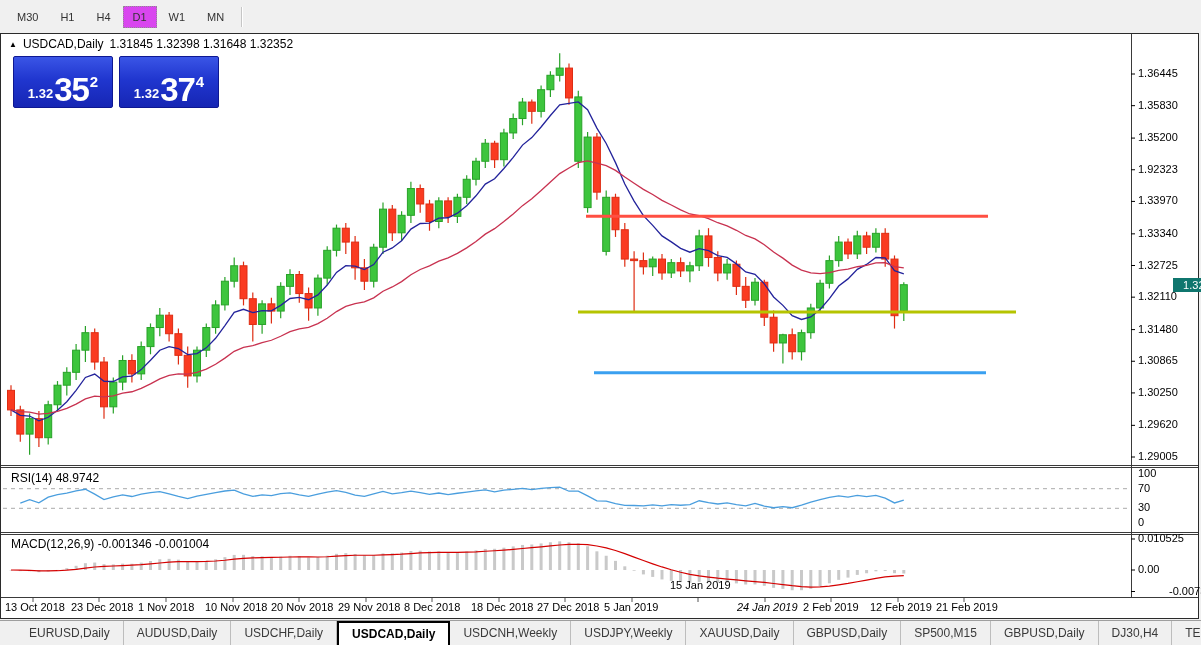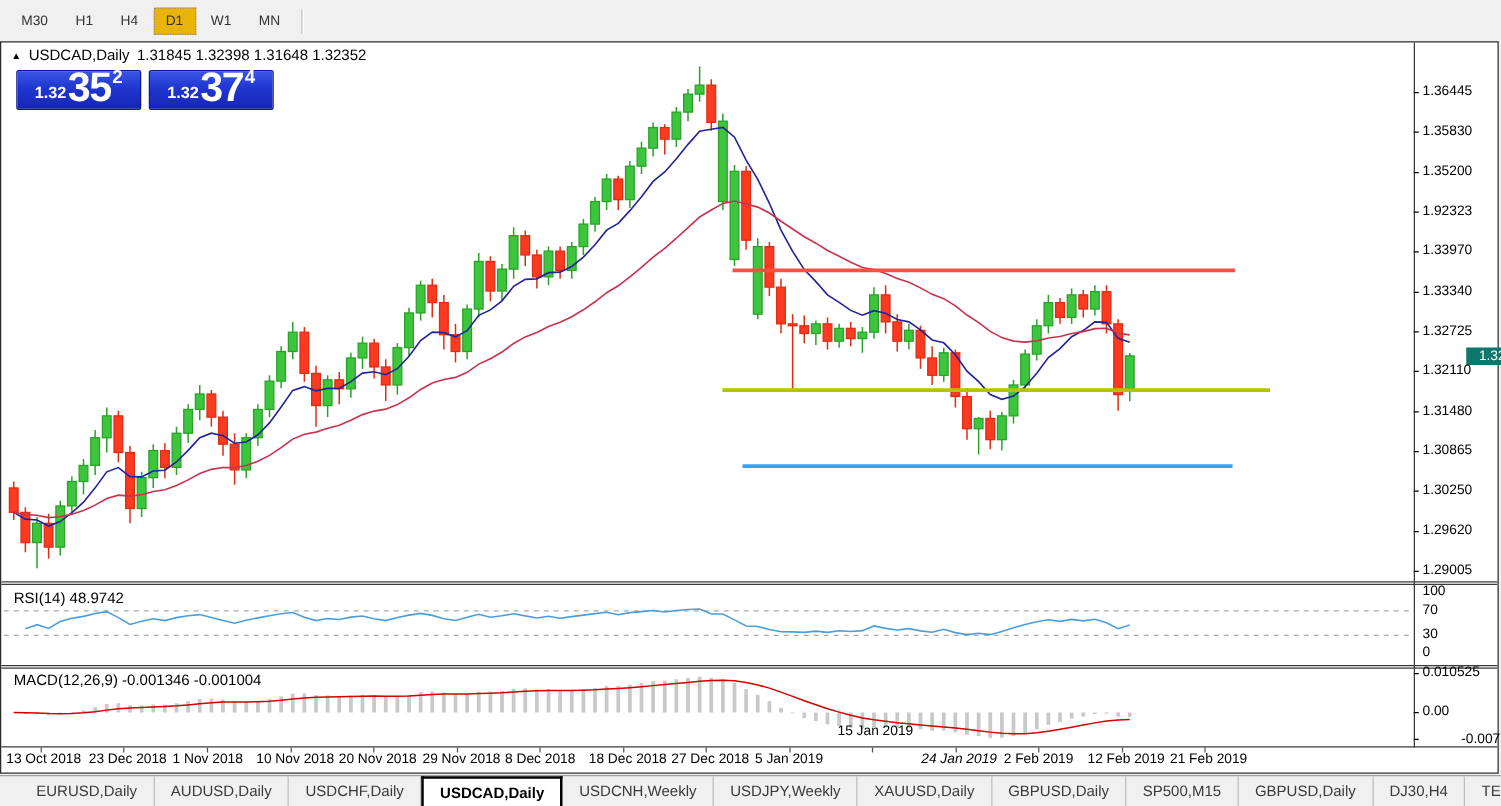--- a/index.html
+++ b/index.html
@@ -5,21 +5,21 @@
   * { box-sizing: border-box; margin: 0; padding: 0; }
   html,body { width:1201px; height:645px; overflow:hidden; background:#f0f0f0;
               font-family:"Liberation Sans", sans-serif; }
 
   
   #toolbar { position:absolute; top:0; left:0; width:1201px; height:33px;
              background:#f0f0f0; display:flex; align-items:center; padding-left:6px; }
   .tf-btn { height:22px; padding:0 9px; margin:0 1px; font-size:11px; color:#333;
             background:transparent; border:1px solid transparent; display:flex;
             align-items:center; cursor:default; }
-  .tf-btn.active { background:#eab308; border:1px dotted #8f8f8f; }
+  .tf-btn.active { background:#d946ef; border:1px dotted #8f8f8f; }
   .tb-sep { width:2px; height:20px; margin:0 6px; border-left:1px solid #c6c6c6;
             border-right:1px solid #ffffff; }
 
   
   #chart-window { position:absolute; top:33px; left:0; width:1199px; height:586px;
                   background:#ffffff; border:1px solid #2b2b2b; }
   #chart-svg { position:absolute; top:0; left:0; pointer-events:none; }
 
   #chart-title { position:absolute; top:3px; left:8px; font-size:12px; color:#000;
                  display:flex; align-items:center; gap:6px; white-space:pre; }
@@ -31,21 +31,21 @@
   .blue-btn { background:linear-gradient(180deg,#3a55e6 0%,#2036cf 45%,#1626b4 100%);
               border:1px solid #0e1892; color:#fff; font-size:12px; font-weight:bold;
               display:flex; align-items:center; justify-content:center; }
   #sell-btn,#buy-btn { width:46px; border-radius:2px; }
   #lot-group { display:flex; flex:1; border:1px solid #9a9a9a; background:#fff; }
   .spin-btn { width:20px; background:linear-gradient(180deg,#fdfdfd,#d9d9d9);
               border:0; font-size:7px; color:#3b5cd0; display:flex; align-items:center;
               justify-content:center; }
   #lot-value { flex:1; text-align:right; font-size:14px; color:#000; padding:1px 6px 0 0;
                background:#fff; }
-  #trade-row2 { display:flex; gap:6px; margin-top:3px; height:32px; }
+  #trade-row2 { display:flex; gap:6px; margin-top:3px; height:52px; }
   .price-btn { flex:1; border-radius:2px; display:flex; align-items:flex-end;
                justify-content:center; padding-bottom:2px; color:#fff; }
   .price-small { font-size:13px; font-weight:bold; margin:0 1px 4px 0; }
   .price-big { font-size:33px; font-weight:bold; line-height:0.95; letter-spacing:-1px; }
   .price-sup { font-size:15px; font-weight:bold; margin:0 0 15px 1px; }
 
   
   .price-label { position:absolute; left:1137px; font-size:11px; color:#000; }
   .axis-label  { position:absolute; left:1137px; font-size:11px; color:#000; }
   #price-badge { position:absolute; left:1172px; width:60px; height:14px; background:#0f766e;

